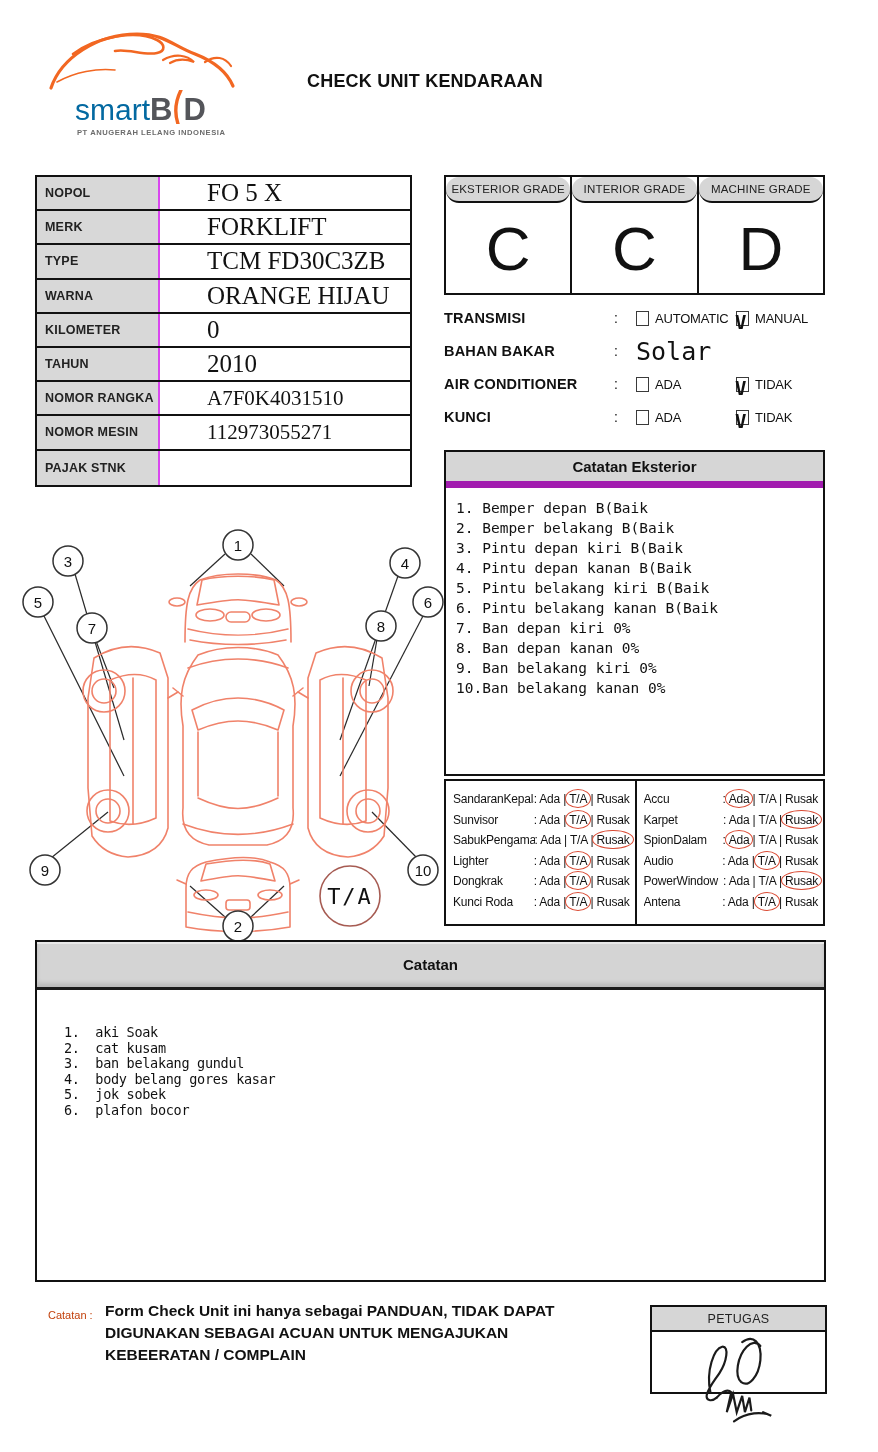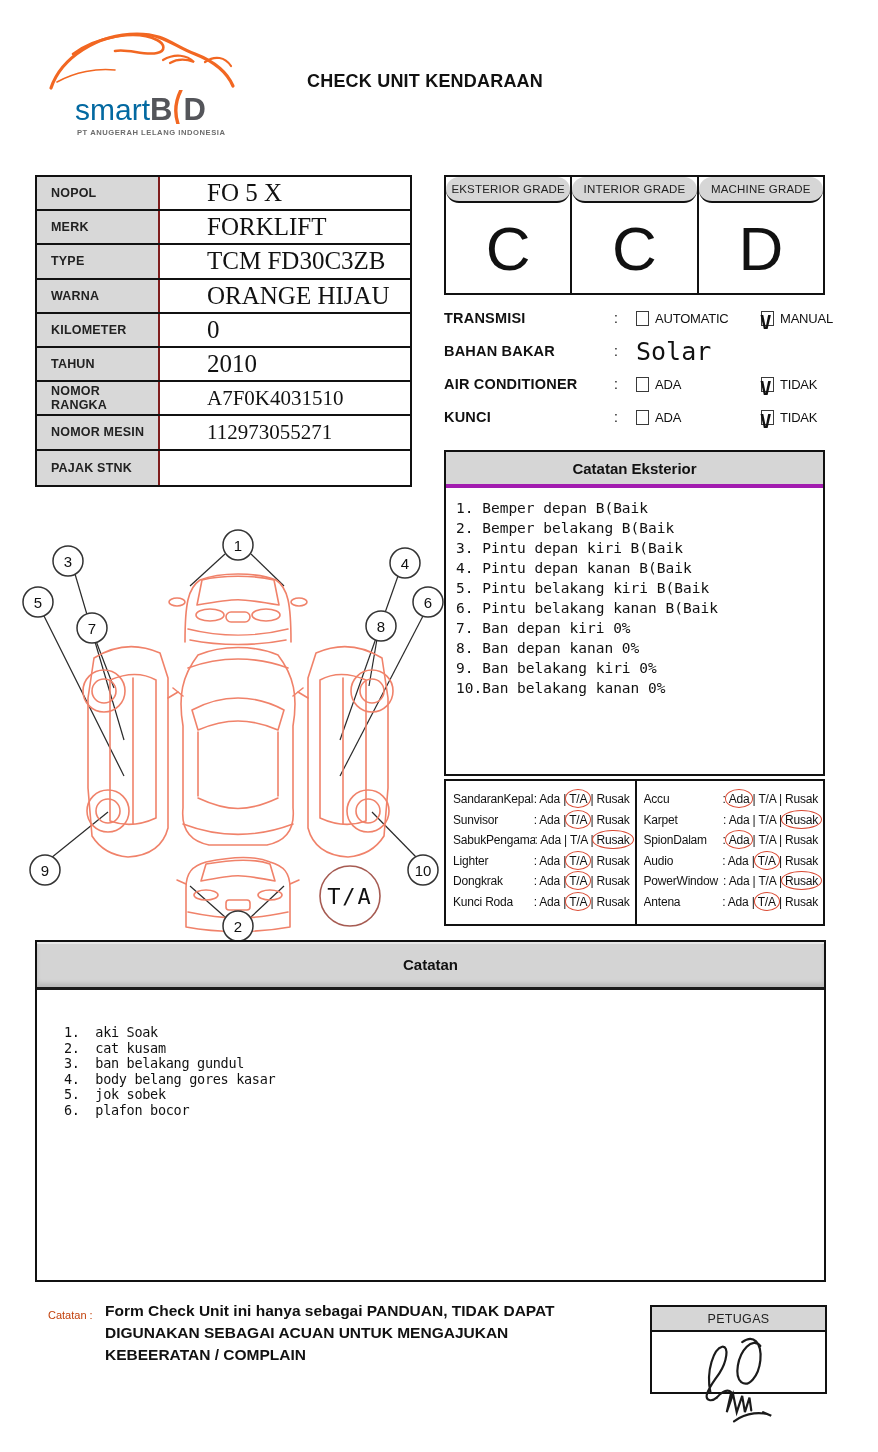--- a/index.html
+++ b/index.html
@@ -14,47 +14,47 @@
   .brand .smart { font-size:30px; color:#0369a1; letter-spacing:0; }
   .brand .b, .brand .d { font-size:31px; font-weight:bold; color:#54555a; }
   .brand .i-swoosh { display:inline-block; vertical-align:-4px; }
   .tagline { position:absolute; left:32px; top:104px; font-size:7.6px; font-weight:bold; color:#6c6c6c; letter-spacing:0.55px; white-space:nowrap; }
   .title { position:absolute; left:240px; top:71px; width:370px; text-align:center; font-size:18px; font-weight:bold; letter-spacing:0.2px; }
 
   
   .vtable { position:absolute; left:35px; top:175px; width:377px; border:2px solid #111; }
   .vrow { display:flex; height:34.2px; border-bottom:2px solid #111; }
   .vrow:last-child { border-bottom:none; }
-  .vlabel { width:123px; background:#d8d8d8; border-right:2px solid #7f1d1d; font-size:12.5px; font-weight:bold; display:flex; align-items:center; padding-left:14px; letter-spacing:0.2px; color:#222; }
+  .vlabel { width:123px; background:#d8d8d8; border-right:2px solid #d946ef; font-size:12.5px; font-weight:bold; display:flex; align-items:center; padding-left:8px; letter-spacing:0.2px; color:#222; }
   .vvalue { flex:1; display:flex; align-items:center; padding-left:14px; font-family:Liberation Serif, serif; font-size:25px; white-space:nowrap; overflow:hidden;margin-left:33px; }
   .vrow:nth-child(7) .vvalue, .vrow:nth-child(8) .vvalue { font-size:21px; }
 
   
   .grades { position:absolute; left:444px; top:175px; width:381px; height:120px; display:flex; border:2px solid #111; }
   .grade-col { flex:1; display:flex; flex-direction:column; border-right:2px solid #111; }
   .grade-col:last-child { border-right:none; }
   .g-head { height:26px; background:#d6d6d6; border-bottom:2px solid #111; font-size:11.5px; color:#222; display:flex; align-items:center; justify-content:center; letter-spacing:0.2px;border-radius:13px; }
   .g-val { flex:1; display:flex; align-items:center; justify-content:center; font-size:62px; font-weight:400; background:#fff; }
 
   
   .specs { position:absolute; left:444px; top:304px; width:410px; }
   .spec-row { display:flex; align-items:center; height:28px; margin-bottom:5px; }
   .spec-label { width:170px; font-size:14.5px; font-weight:bold; letter-spacing:0.2px; }
   .spec-colon { width:22px; font-size:14px; }
   .spec-content { display:flex; align-items:center; flex:1; }
   .spec-opt { display:flex; align-items:center; gap:6px; }
-  .spec-opt:first-child { width:125px; }
+  .spec-opt:first-child { width:100px; }
   .chk { position:relative; width:13px; height:15px; border:1.5px solid #3a3a3a; background:#fff; flex:0 0 auto; }
   .chk .vmark { position:absolute; left:-2px; top:1px; font-family:"DejaVu Sans Mono", monospace; font-weight:bold; font-size:19px; line-height:19px; color:#111; }
   .opt-label { font-size:13px; letter-spacing:-0.2px; color:#111; }
   .spec-value { font-family:"DejaVu Sans Mono", monospace; font-size:25px; }
 
   
   .cat-eks { position:absolute; left:444px; top:450px; width:381px; height:326px; border:2px solid #111; background:#fff; }
-  .box-head { height:36px; background:#d6d6d6; border-bottom:4px solid #a21caf; display:flex; align-items:center; justify-content:center; font-size:15px; font-weight:bold; }
+  .box-head { height:36px; background:#d6d6d6; border-bottom:7px solid #a21caf; display:flex; align-items:center; justify-content:center; font-size:15px; font-weight:bold; }
   .cat-eks-list { padding:10px 10px; font-family:"DejaVu Sans Mono", monospace; font-size:14.5px; line-height:20px; white-space:pre; }
 
   
   .diagram { position:absolute; left:20px; top:528px; width:420px; height:420px; }
   .diagram svg { overflow:visible; }
 
   
   .equip { position:absolute; left:444px; top:779px; width:381px; height:147px; border:2px solid #111; display:flex; background:#fff; }
   .eq-col { width:50%; padding:8px 5px 6px 7px; }
   .eq-col.right { border-left:2px solid #111; }

